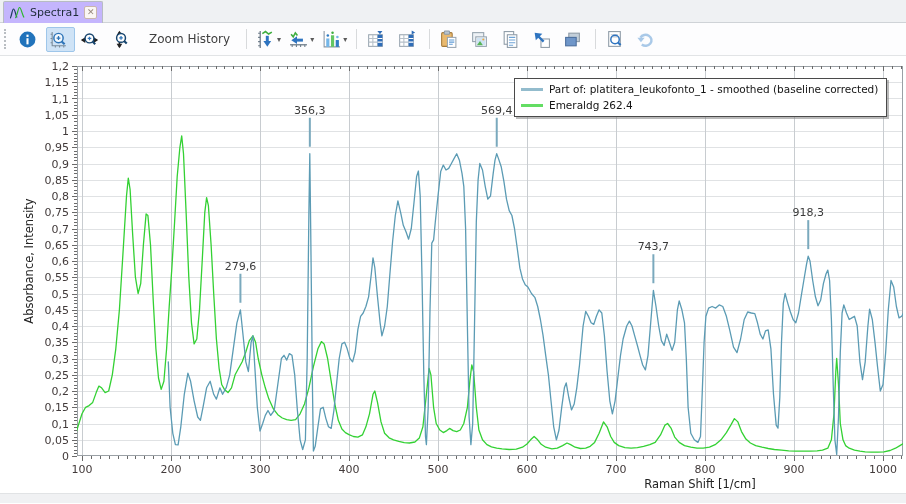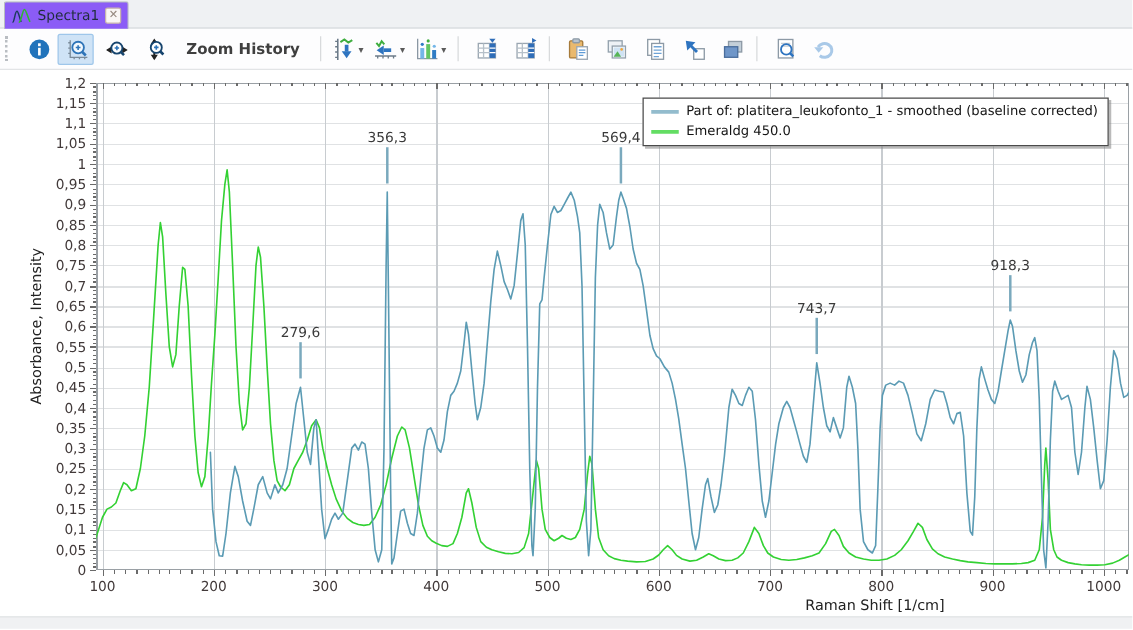--- a/index.html
+++ b/index.html
@@ -1,25 +1,25 @@
 <!DOCTYPE html>
 <html><head>
 <meta charset="utf-8">
 <style>
   html,body{margin:0;padding:0;background:#ffffff;}
   body{width:906px;height:504px;overflow:hidden;font-family:"DejaVu Sans","Liberation Sans",sans-serif;position:relative;}
   
   .tabbar{height:23px;background:#eff1f3;border-bottom:1px solid #cfd3d7;display:flex;align-items:flex-end;padding-left:3px;box-sizing:border-box;}
-  .tab{height:22px;background:#8b5cf6;border:1px solid #b7bcc2;border-bottom:none;border-radius:2px 2px 0 0;display:flex;align-items:center;gap:5px;padding:0 5px 0 5px;margin-bottom:-1px;box-sizing:border-box;}
+  .tab{height:22px;background:#c4b5fd;border:1px solid #b7bcc2;border-bottom:none;border-radius:2px 2px 0 0;display:flex;align-items:center;gap:5px;padding:0 5px 0 5px;margin-bottom:-1px;box-sizing:border-box;}
   .tab-label{font-size:11px;color:#1f2d3a;white-space:nowrap;}
   .tab-close{width:13px;height:13px;border:1px solid #c9b5ad;border-radius:2px;background:#faf6f4;color:#97897f;font-size:9px;line-height:11px;text-align:center;box-sizing:border-box;}
   
   .toolbar{height:33px;background:#fdfdfe;border-bottom:1px solid #e2e4e6;display:flex;align-items:center;padding-left:2px;box-sizing:border-box;}
   .grip{width:4px;height:20px;border-left:2px dotted #b9bdc2;margin:0 4px 0 2px;}
-  .tbtn{height:25px;min-width:29px;display:flex;align-items:center;justify-content:flex-end;border:1px solid transparent;border-radius:2px;margin:0 1px;padding:0 2px;box-sizing:border-box;font-weight:bold;}
+  .tbtn{height:25px;min-width:29px;display:flex;align-items:center;justify-content:flex-start;border:1px solid transparent;border-radius:2px;margin:0 1px;padding:0 2px;box-sizing:border-box;}
   .tbtn svg{width:19px;height:19px;display:block;}
   .tbtn.selected{background:#cfe3f6;border-color:#9ec6ea;}
   .tbtn.disabled{opacity:1;}
   .tbtn-label{font-size:12px;color:#3f3f3f;padding:0 7px;white-space:nowrap;}
   .caret{font-size:8px;color:#5a5a5a;margin-left:2px;}
   .sep{width:1px;height:20px;background:#d8dadc;margin:0 5px;}
   
   .chart-panel{position:relative;width:906px;height:446px;background:#ffffff;}
   .chart-panel svg.plot{position:absolute;left:0;top:0;}
   .legend{position:absolute;left:514px;top:22px;background:#ffffff;border:1px solid #4a4a4a;box-shadow:2px 2px 0 rgba(130,130,130,0.55);padding:2px 8px 3px 6px;z-index:5;}
@@ -623,17 +623,17 @@
       <line x1="808.24" y1="164.125" x2="808.24" y2="193.125" stroke="#7aa9bd" stroke-width="2"></line>
       <text x="808.24" y="160.125" text-anchor="middle" font-size="11" fill="#3a3a3a">918,3</text>
     </svg>
   <div class="legend" id="legend">
       <div class="legend-row">
         <span class="legend-swatch" style="background: rgb(147, 188, 205);"></span>
         <span class="legend-label">Part of: platitera_leukofonto_1 - smoothed (baseline corrected)</span>
       </div>
       <div class="legend-row">
         <span class="legend-swatch" style="background: rgb(99, 221, 99);"></span>
-        <span class="legend-label">Emeraldg 450.0</span>
+        <span class="legend-label">Emeraldg 262.4</span>
       </div>
     </div>
   <div class="bottom-strip"></div>
 </div>
 
 </body></html>

